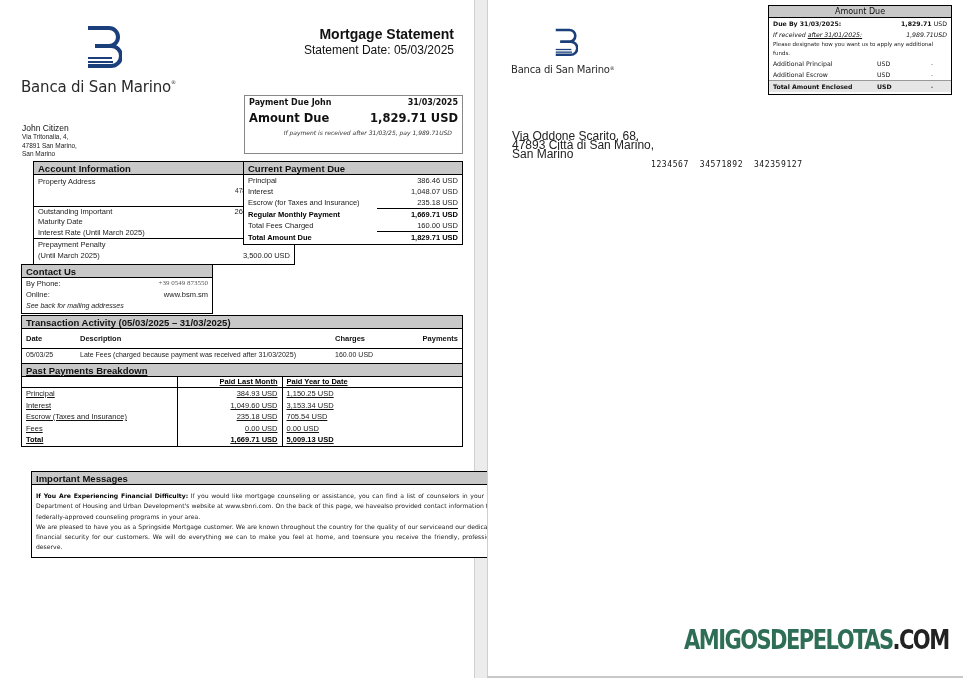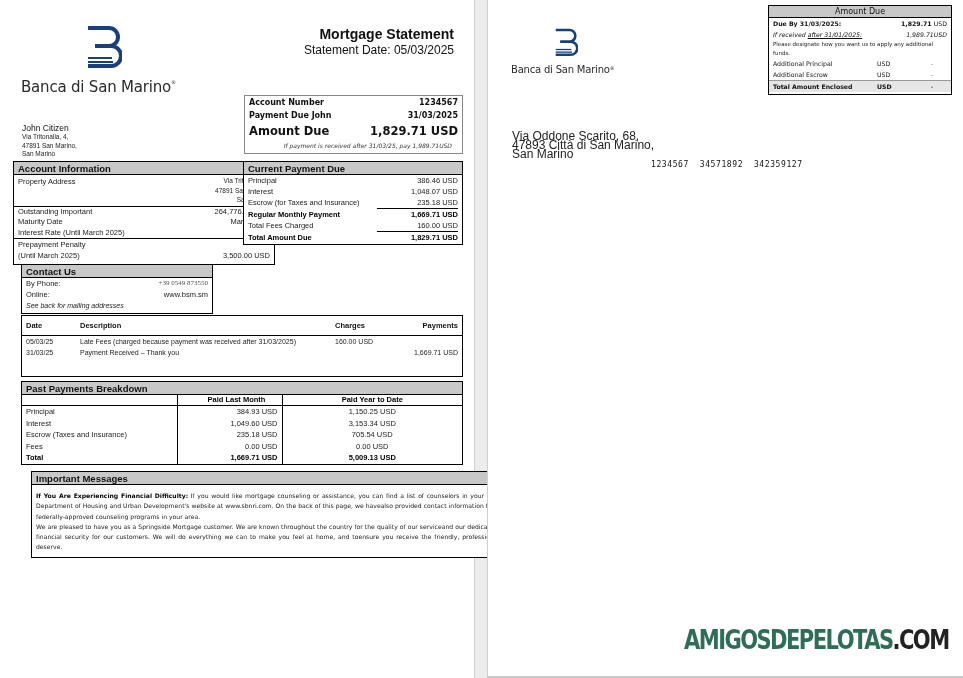--- a/index.html
+++ b/index.html
@@ -49,23 +49,23 @@
   .c-date { width: 54px; }
   .c-desc { width: 255px; }
   .c-chg { width: 60px; text-align: left; }
   .c-pay { flex: 1; text-align: right; }
   .tx-hdr .c-chg { text-align: left; width: 48px; padding-right: 0; }
 
   .pp-table { width: 100%; border-collapse: collapse; font-size: 7.5px; }
   .pp-table td { line-height: 11.5px; padding: 0 4px; color: #222; }
   .pp-table td.c1 { width: 155px; border-right: 1px solid #000; }
   .pp-table td.c2 { width: 105px; text-align: right; border-right: 1px solid #000; padding-right: 4px; }
-  .pp-table td.c3 { text-align: center; }
+  .pp-table td.c3 { text-align: left; }
   .pp-table tr.hdr td { font-weight: bold; color: #000; border-bottom: 1px solid #000; line-height: 10px; }
-  .pp-table tr.hdr td.c2 { text-align: left; padding-left: 30px; }
+  .pp-table tr.hdr td.c2 { text-align: right; padding-left: 30px; }
   .pp-table tr.tot td { font-weight: bold; color: #000; }
 
   .msg { font-family: "DejaVu Sans", sans-serif; font-size: 6.1px; line-height: 10.3px; padding: 6px 4px 3px 4px; text-align: justify; color: #222; }
   .msg b { color: #000; }
 
   
   .rem { border: 1px solid #000; font-family: "DejaVu Sans", sans-serif; }
   .rem-head { background: #c8c8c8; text-align: center; font-size: 8px; height: 12px; line-height: 12px; border-bottom: 1px solid #000; }
   .rem .rr { display: flex; font-size: 6.2px; padding: 0 4px; line-height: 11px; }
   .rem .rr .l { width: 104px; }
@@ -107,35 +107,31 @@
 
   <div class="abs" style="left:22px;top:123px;">
     <div class="cust-name">John Citizen</div>
     <div class="cust-line">Via Tritonalia, 4,</div>
     <div class="cust-line">47891 San Marino,</div>
     <div class="cust-line">San Marino</div>
   </div>
 
   <div class="abs acct-box" style="left:244px;top:95px;width:219px;height:59px;">
     <div class="row">
-      <span>Account Number</span>
-      <span>1234567</span>
-    </div>
-    <div class="row">
       <span>Payment Due John</span>
       <span>31/03/2025</span>
     </div>
     <div class="row big">
       <span>Amount Due</span>
       <span>1,829.71 USD</span>
     </div>
     <div class="note">If payment is received after 31/03/25, pay 1,989.71USD</div>
   </div>
 
-  <div class="abs sec" style="left:13px;top:161px;width:262px;height:104px;">
+  <div class="abs sec" style="left:33px;top:161px;width:262px;height:104px;">
     <div class="sec-head">Account Information</div>
     <div class="r vb" style="padding-top:1px;padding-bottom:1px;">
       <span>Property Address</span>
       <div class="addr-v">
         <div>Via Tritonalia, 4,</div>
         <div>47891 San Marino,</div>
         <div>San Marino</div>
       </div>
     </div>
     <div class="r" style="line-height:10px;">
@@ -196,41 +192,42 @@
         <span>Total Fees Charged</span>
         <span class="v" style="border-bottom:1px solid #000;padding-left:40px;">160.00 USD</span>
       </div>
     <div class="r b">
         <span>Total Amount Due</span>
         <span class="v">1,829.71 USD</span>
       </div>
   </div>
 
   <div class="abs sec" style="left:21px;top:315px;width:442px;height:62px;">
+    <div class="sec-head">Transaction Activity (05/03/2025 – 31/03/2025)</div>
     <div class="tx-hdr">
       <span class="c-date">Date</span>
       <span class="c-desc">Description</span>
       <span class="c-chg">Charges</span>
       <span class="c-pay">Payments</span>
     </div>
     <div class="tx-row">
       <span class="c-date">05/03/25</span>
       <span class="c-desc">Late Fees (charged because payment was received after 31/03/2025)</span>
       <span class="c-chg">160.00 USD</span>
       <span class="c-pay"></span>
     </div>
     <div class="tx-row">
       <span class="c-date">31/03/25</span>
       <span class="c-desc">Payment Received – Thank you</span>
       <span class="c-chg"></span>
       <span class="c-pay">1,669.71 USD</span>
     </div>
   </div>
 
-  <div class="abs sec" style="left:21px;top:381px;width:442px;height:84px;">
+  <div class="abs sec" style="left:21px;top:363px;width:442px;height:84px;text-decoration:underline;">
     <div class="sec-head">Past Payments Breakdown</div>
     <table class="pp-table">
       <tbody>
           <tr class="hdr">
         <td class="c1"></td>
         <td class="c2">Paid Last Month</td>
         <td class="c3">Paid Year to Date</td>
       </tr>
       <tr>
         <td class="c1">Principal</td>

